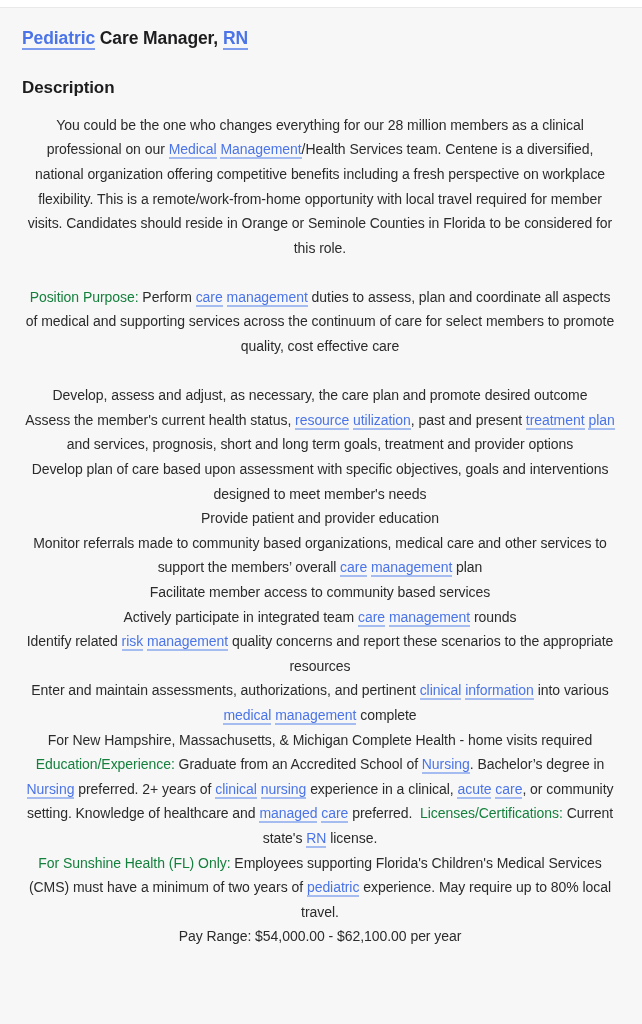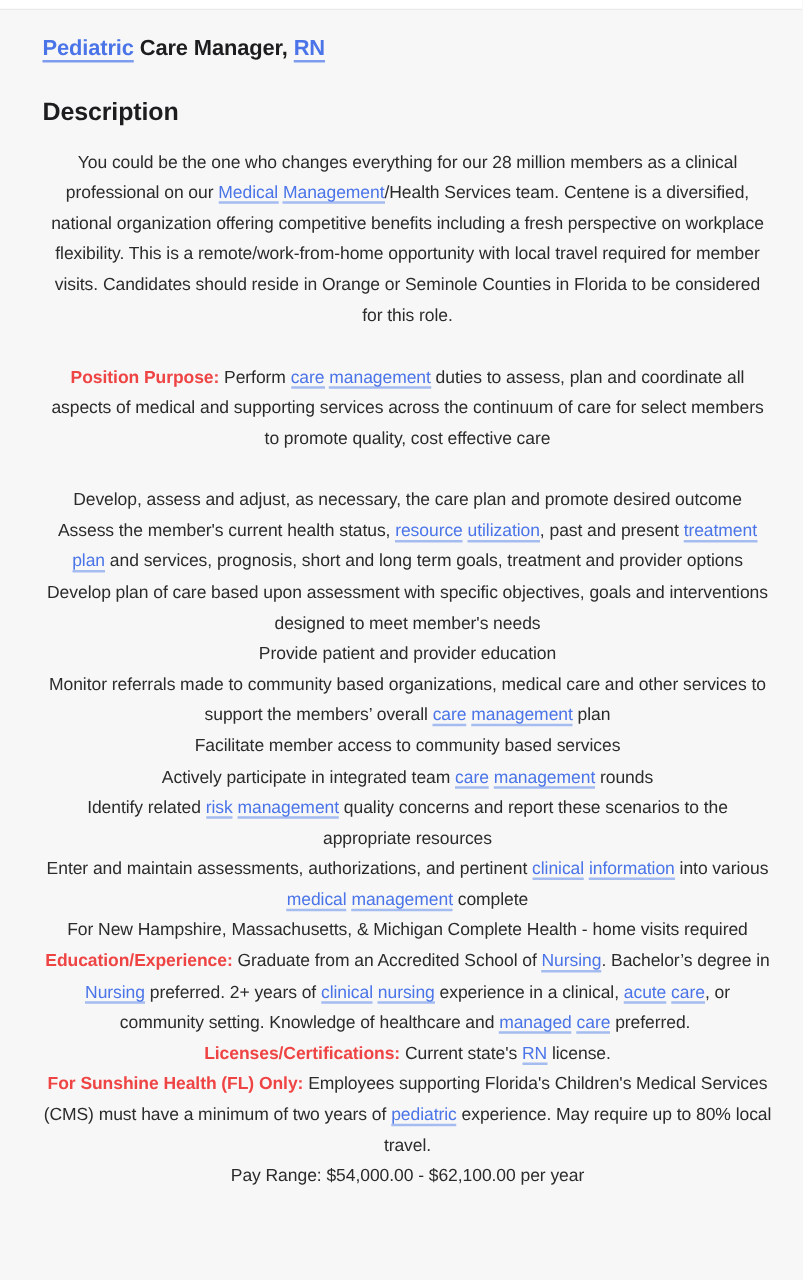--- a/index.html
+++ b/index.html
@@ -14,50 +14,50 @@
     font-family: "Liberation Sans", sans-serif;
     color: #2b2b2b;
     -webkit-font-smoothing: antialiased;
   }
   .top-strip {
     height: 7px;
     background: #ffffff;
     border-bottom: 1px solid #e9e9e9;
   }
   .content {
-    padding: 0 24px 0 34px;
+    padding: 0 24px 0 22px;
   }
   h1.job-title {
     margin: 19px 0 0 0;
     font-size: 17.5px;
     line-height: 1.35;
     font-weight: 700;
     color: #1d1d1f;
     letter-spacing: -0.1px;
   }
   h2.section-heading {
     margin: 26px 0 0 0;
-    font-size: 20px;
+    font-size: 17px;
     line-height: 1.3;
     font-weight: 700;
     color: #1d1d1f;
     letter-spacing: -0.1px;
   }
   .body-text {
     margin-top: 14px;
     font-size: 14px;
     line-height: 24.6px;
     letter-spacing: -0.05px;
   }
   .block { margin-top: 24.6px; }
   .block:first-child { margin-top: 0; }
   .text-line { margin: 0; text-align: center; }
   .b {
-    font-weight: 700;
-    color: #ef4444;
+    font-weight: 400;
+    color: #15803d;
   }
   a.inline-link {
     color: #4a74e8;
     text-decoration: none;
     cursor: pointer;
   }
   .lw {
     border-bottom: 2px solid #a5bcf1;
   }
   h1 .lw {

